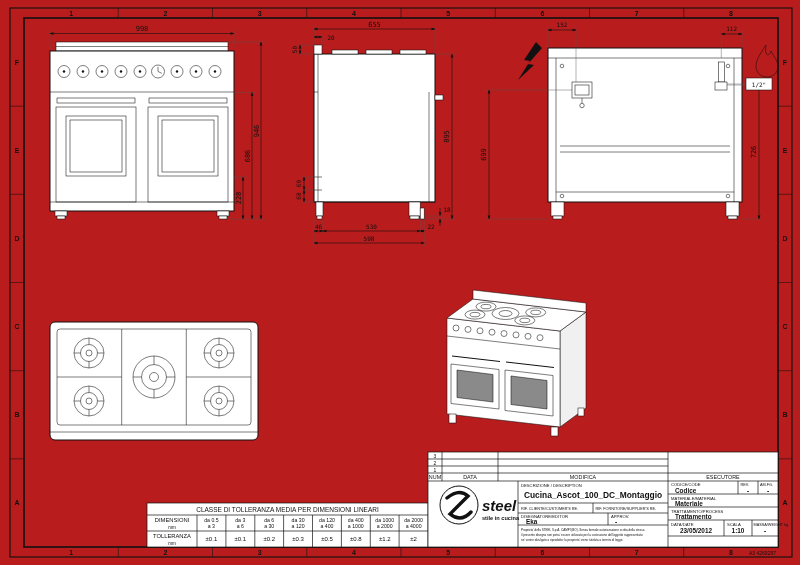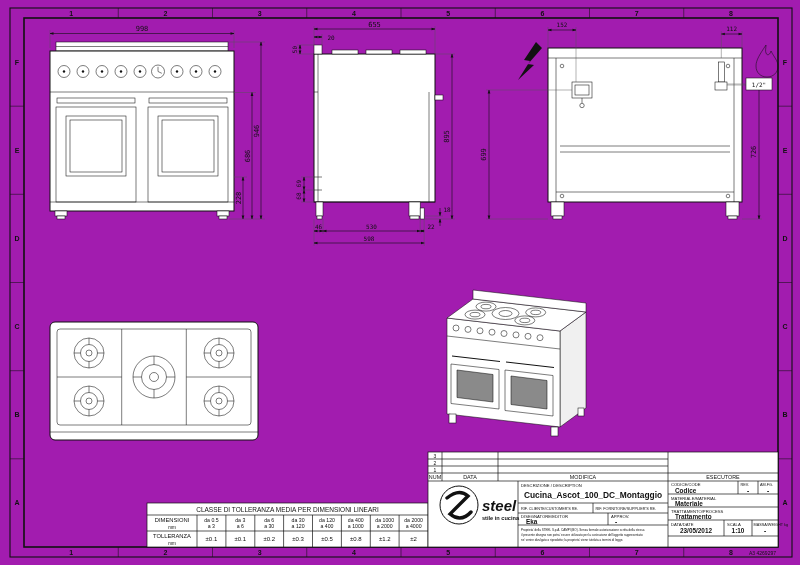--- a/index.html
+++ b/index.html
@@ -1,16 +1,16 @@
 <!DOCTYPE html>
 <html><head>
 <meta charset="utf-8">
 <style>
   html,body { margin:0; padding:0; background:#e8e8e8; }
-  .sheet { width:800px; height:565px; background:#a21caf; position:relative; margin:0 auto;
+  .sheet { width:800px; height:565px; background:#b91c1c; position:relative; margin:0 auto;
            font-family:"Liberation Sans", sans-serif;text-decoration:underline; }
   svg { display:block; }
   svg text { font-family:"Liberation Sans", sans-serif; fill:#111; }
   .mid { text-anchor:middle; }
   .end { text-anchor:end; }
   .dim   { font-size:7px;  font-family:"DejaVu Sans Mono", monospace; }
   .dim-s { font-size:6px;  font-family:"DejaVu Sans Mono", monospace; }
   .gridlbl { font-size:7px; font-weight:bold; }
   .t-title { font-size:6.5px; }
   .t-lbl   { font-size:5.8px; }

